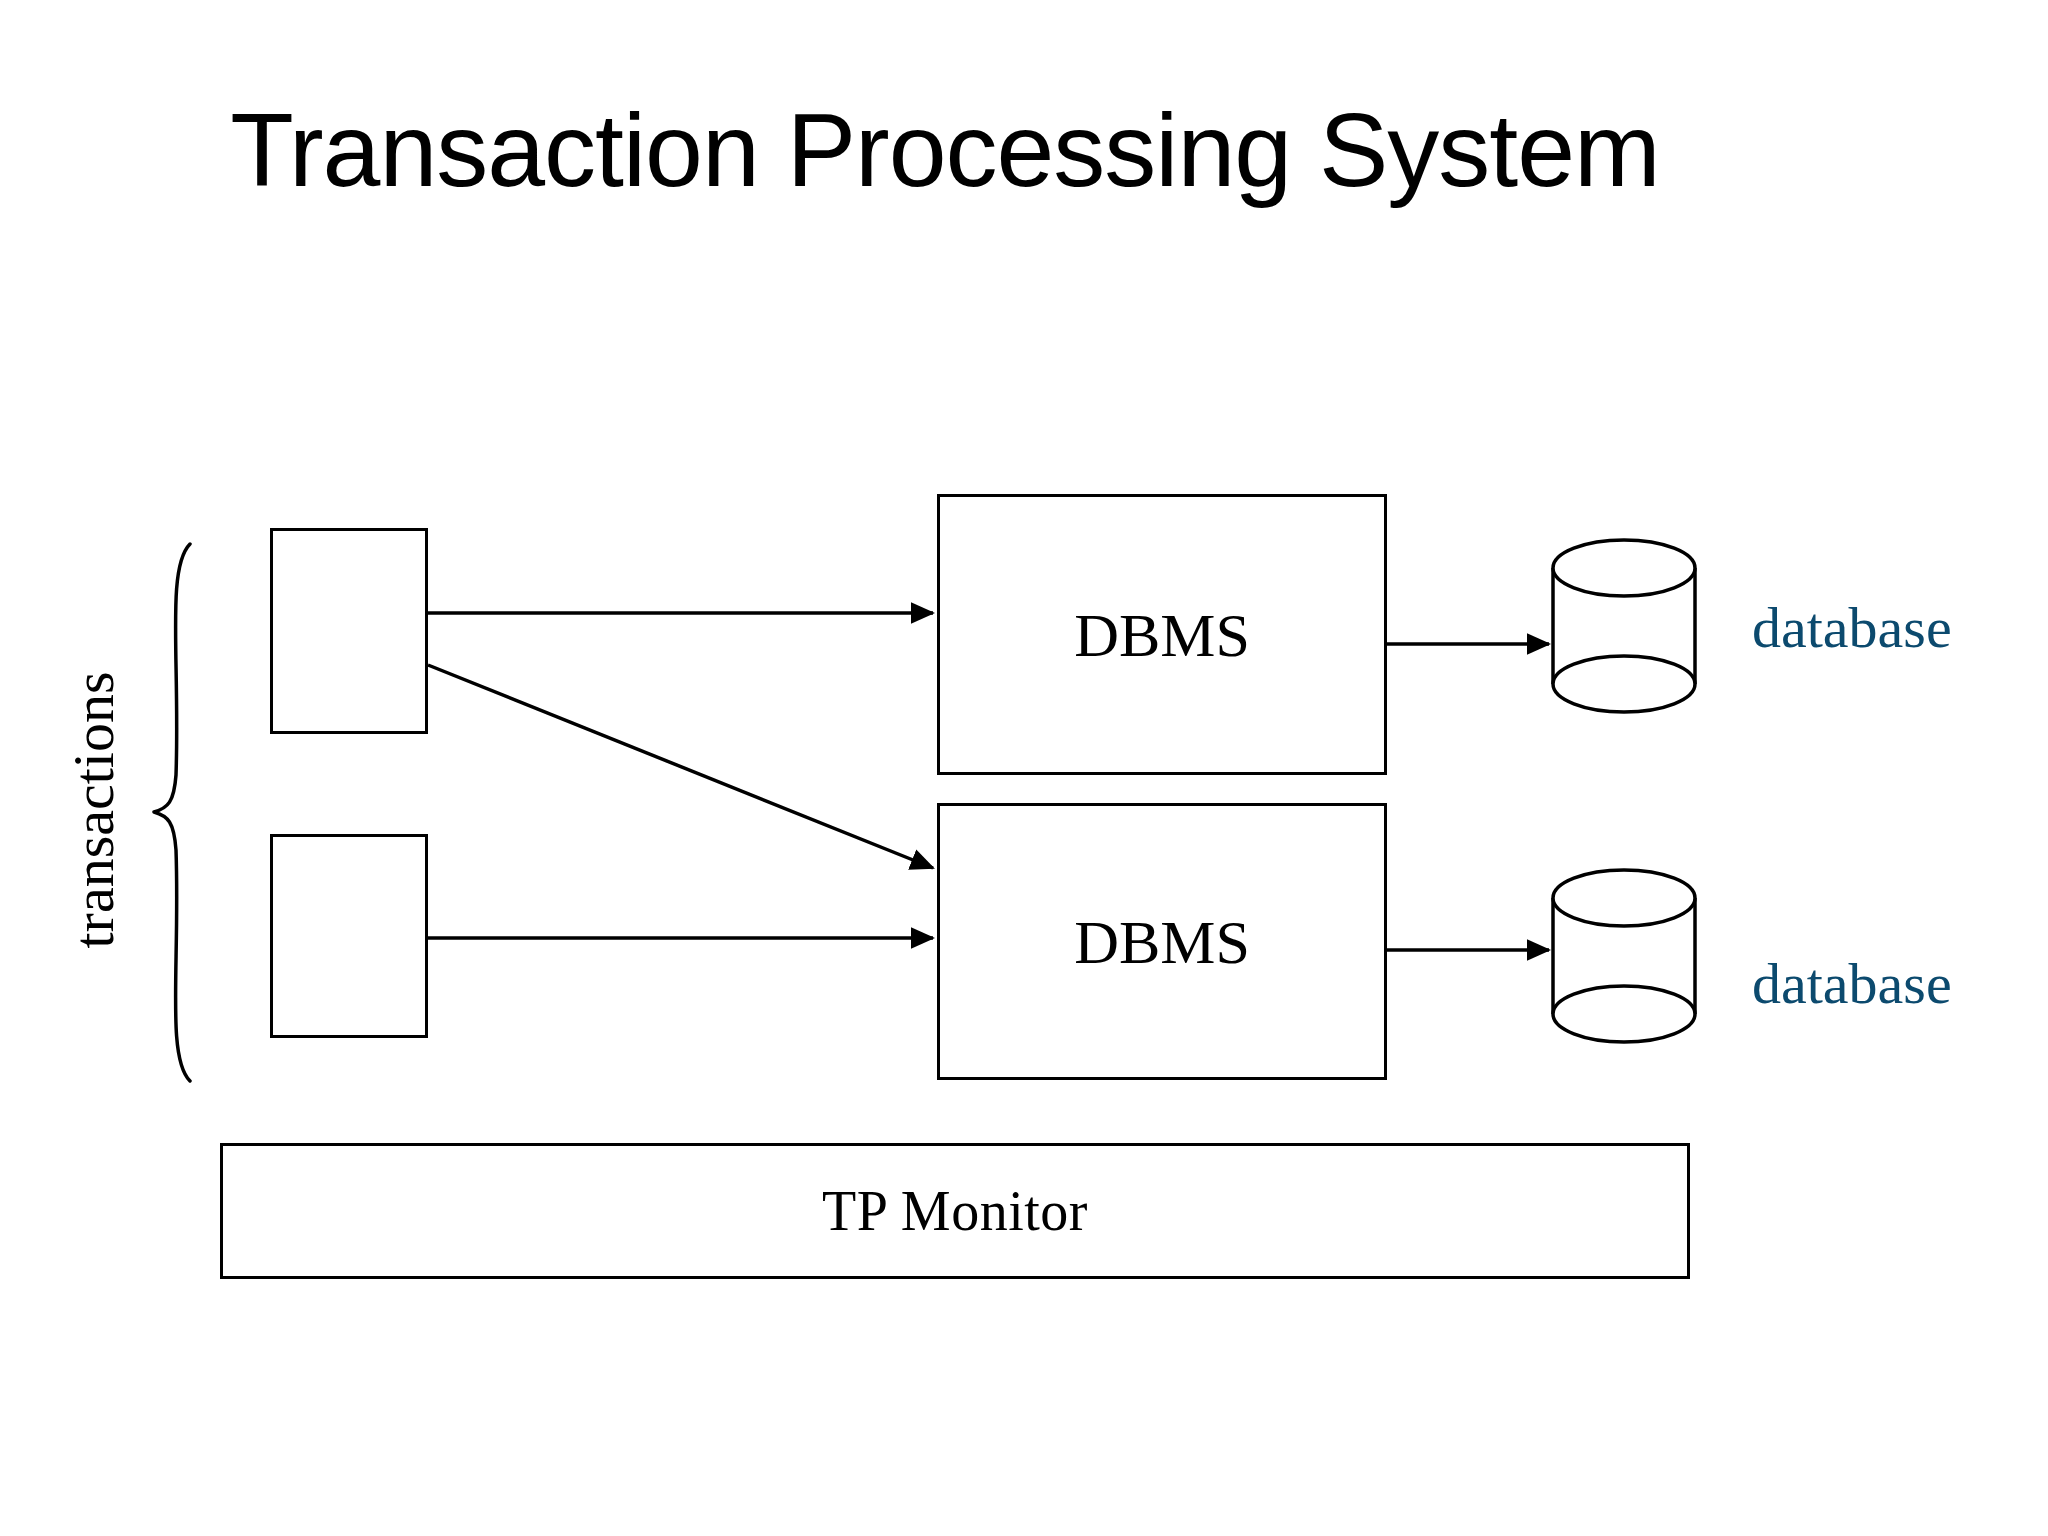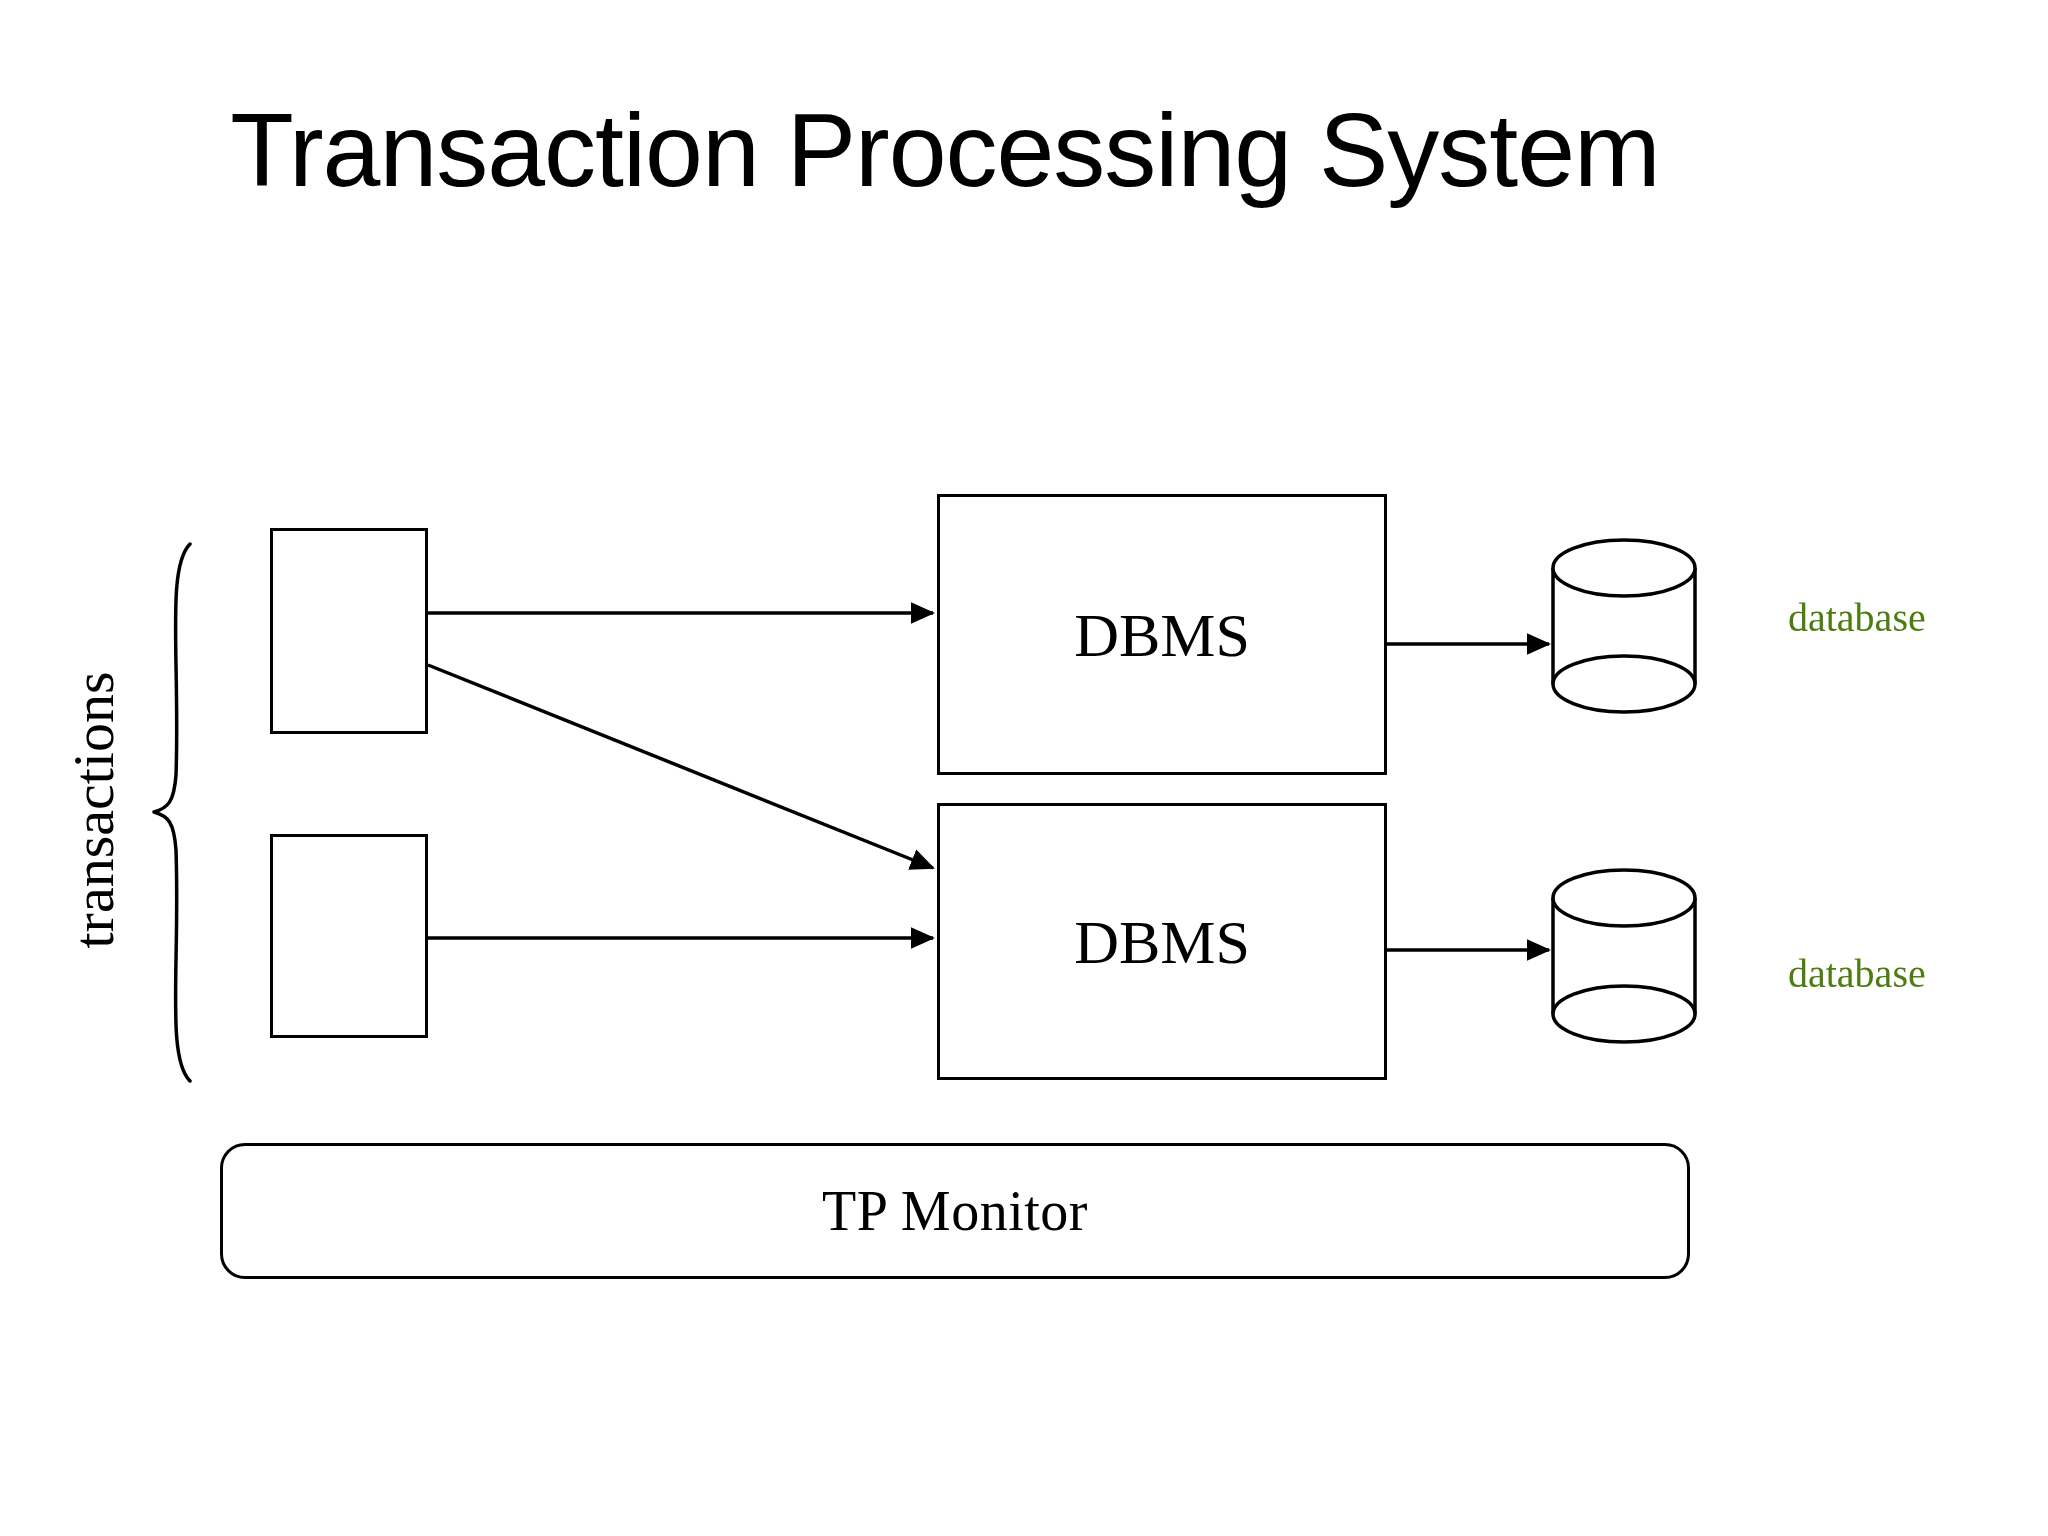--- a/index.html
+++ b/index.html
@@ -59,21 +59,21 @@
   
   #dbms-box-1 { left: 937px; top: 494px; width: 450px; height: 281px; }
   #dbms-box-2 { left: 937px; top: 803px; width: 450px; height: 277px; }
   .dbms-label {
     top: 50%;
     transform: translateY(-50%);
     font-size: 62px;
   }
 
   
-  #tp-monitor-box { left: 220px; top: 1143px; width: 1470px; height: 136px; border-radius: 25px; }
+  #tp-monitor-box { left: 220px; top: 1143px; width: 1470px; height: 136px; }
   #tp-monitor-label {
     top: 50%;
     transform: translateY(-50%);
     font-size: 56px;
     letter-spacing: 0.5px;
   }
 
   
   #transactions-brace {
     position: absolute;
@@ -91,24 +91,23 @@
     transform-origin: 190px 190px;
     text-align: center;
     font-size: 58px;
     color: #000000;
     white-space: nowrap;
   }
 
   
   .db-label {
     position: absolute;
-    font-size: 40px;
-    color: #4d7c0f;
-    white-space: nowrap;
-    margin-left: 36px;
+    font-size: 58px;
+    color: #0c4a6e;
+    white-space: nowrap;
   }
   #database-label-1 { left: 1752px; top: 594px; }
   #database-label-2 { left: 1752px; top: 950px; }
 
   
   #connector-layer {
     position: absolute;
     left: 0;
     top: 0;
     width: 2048px;

